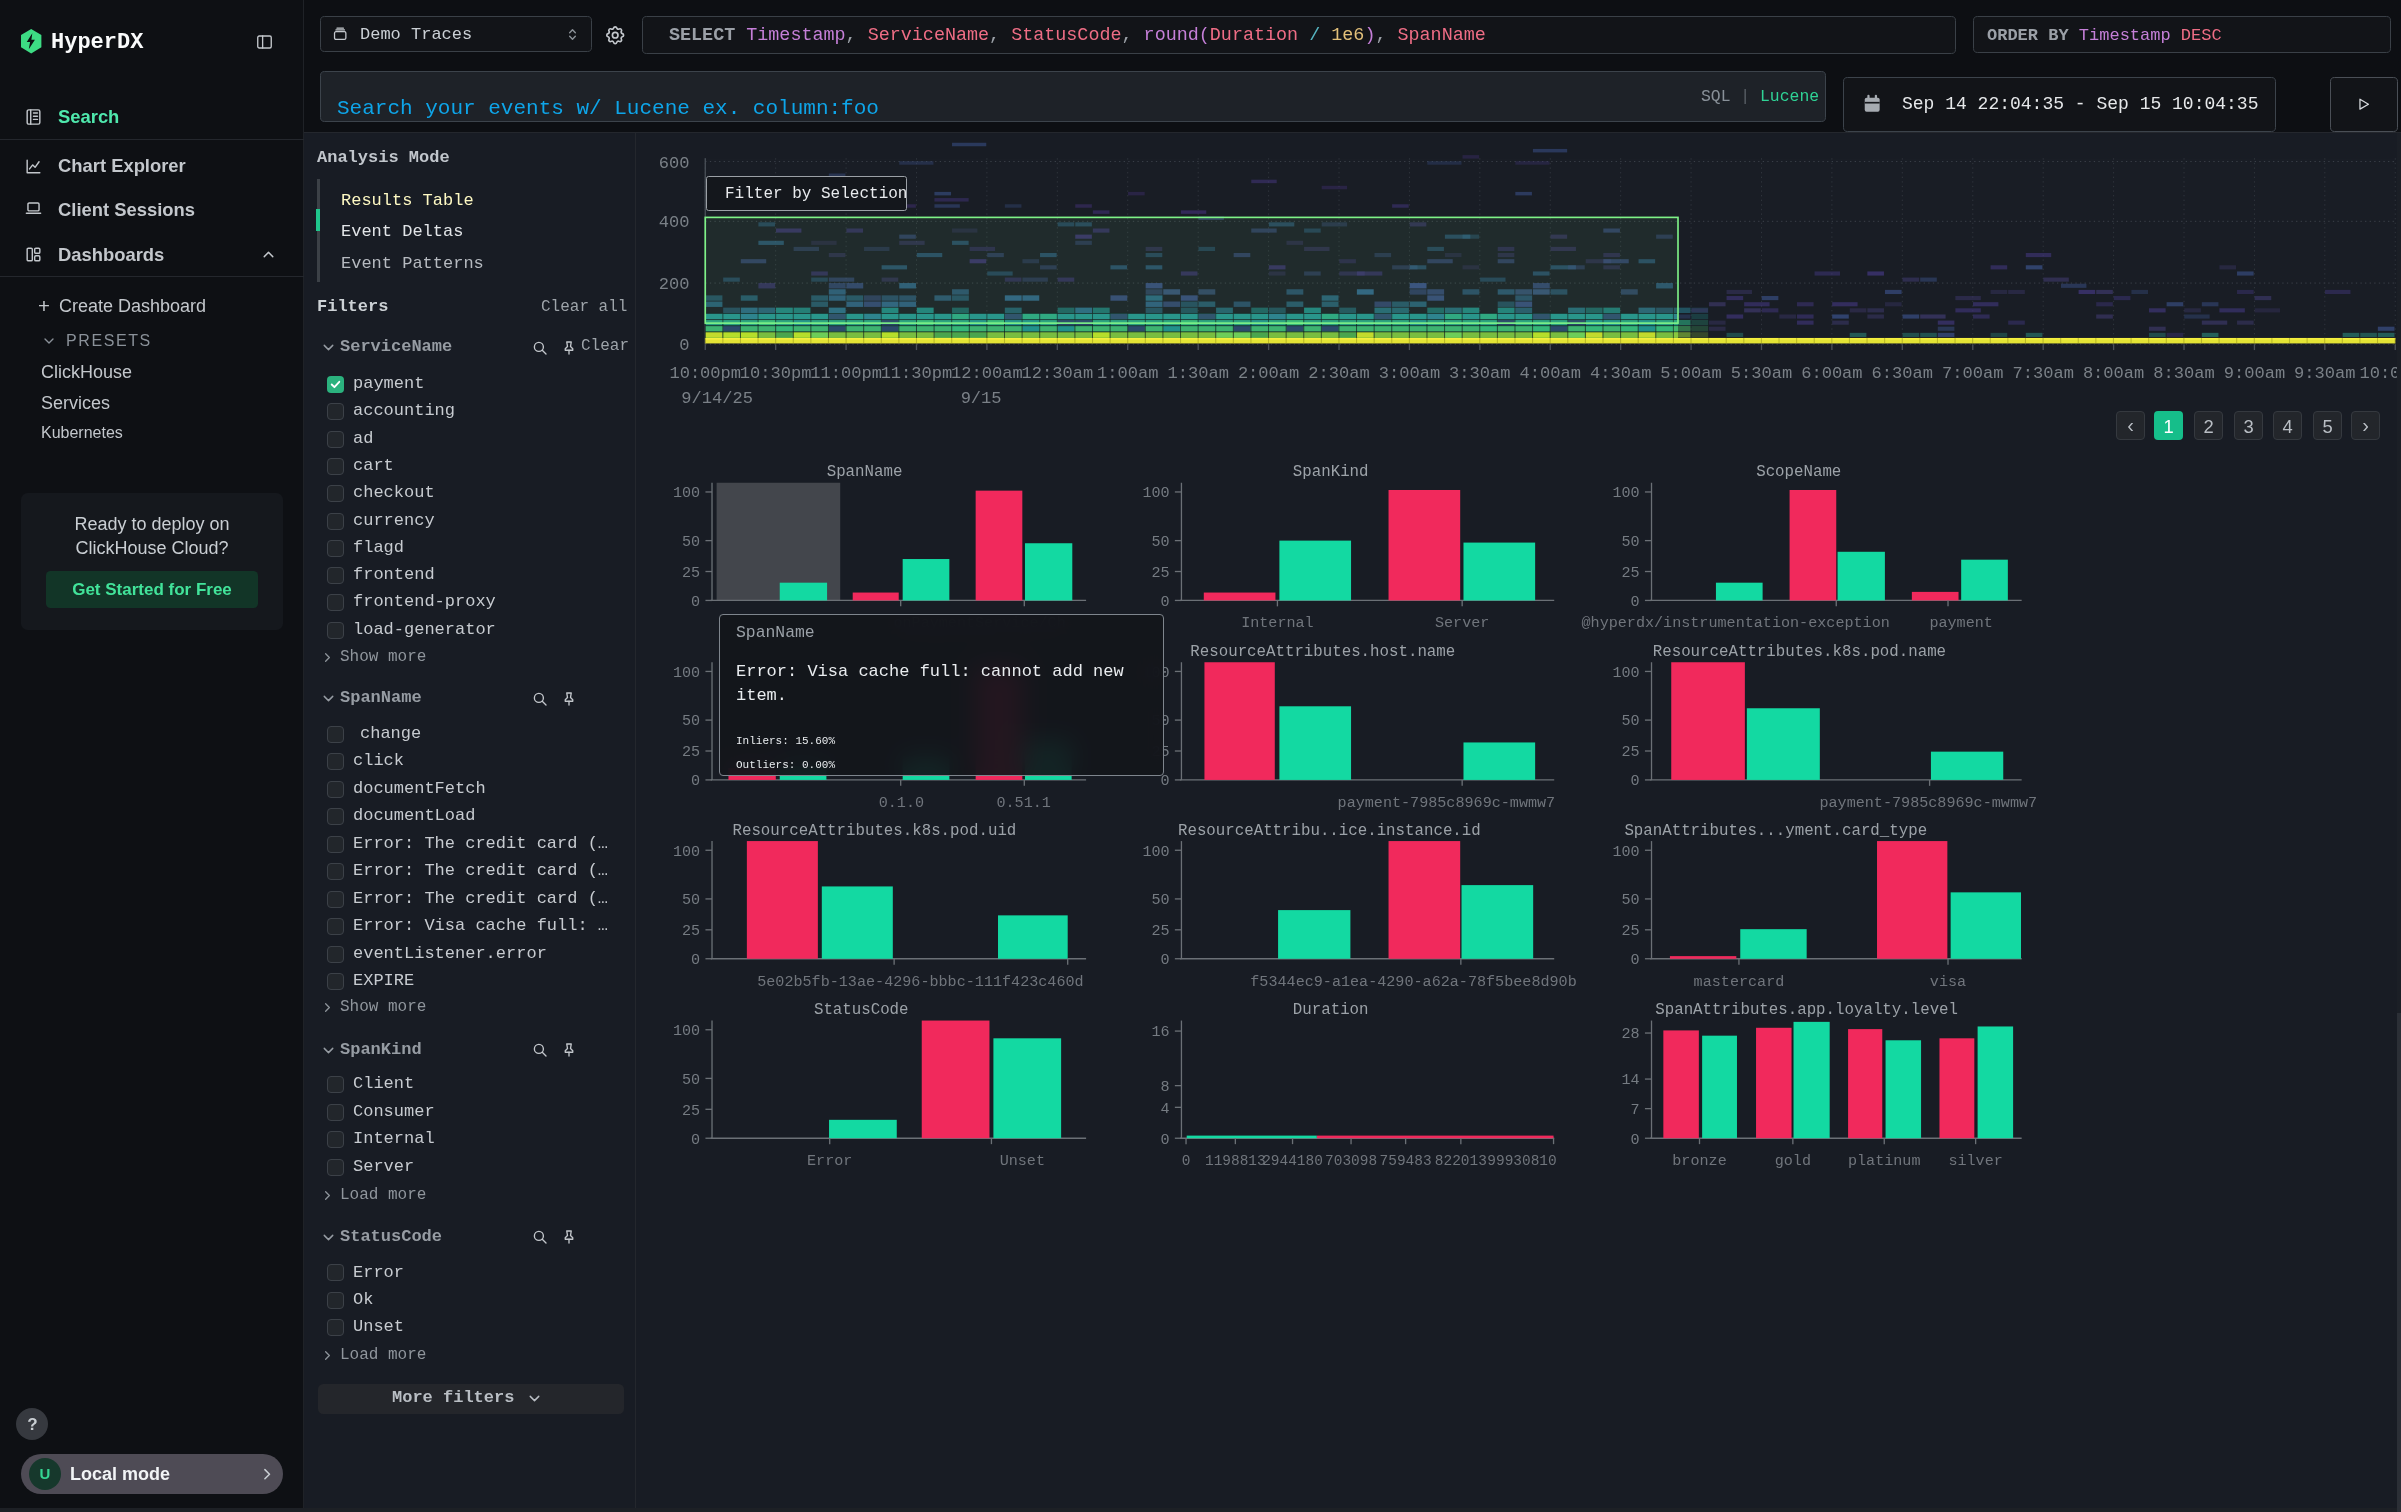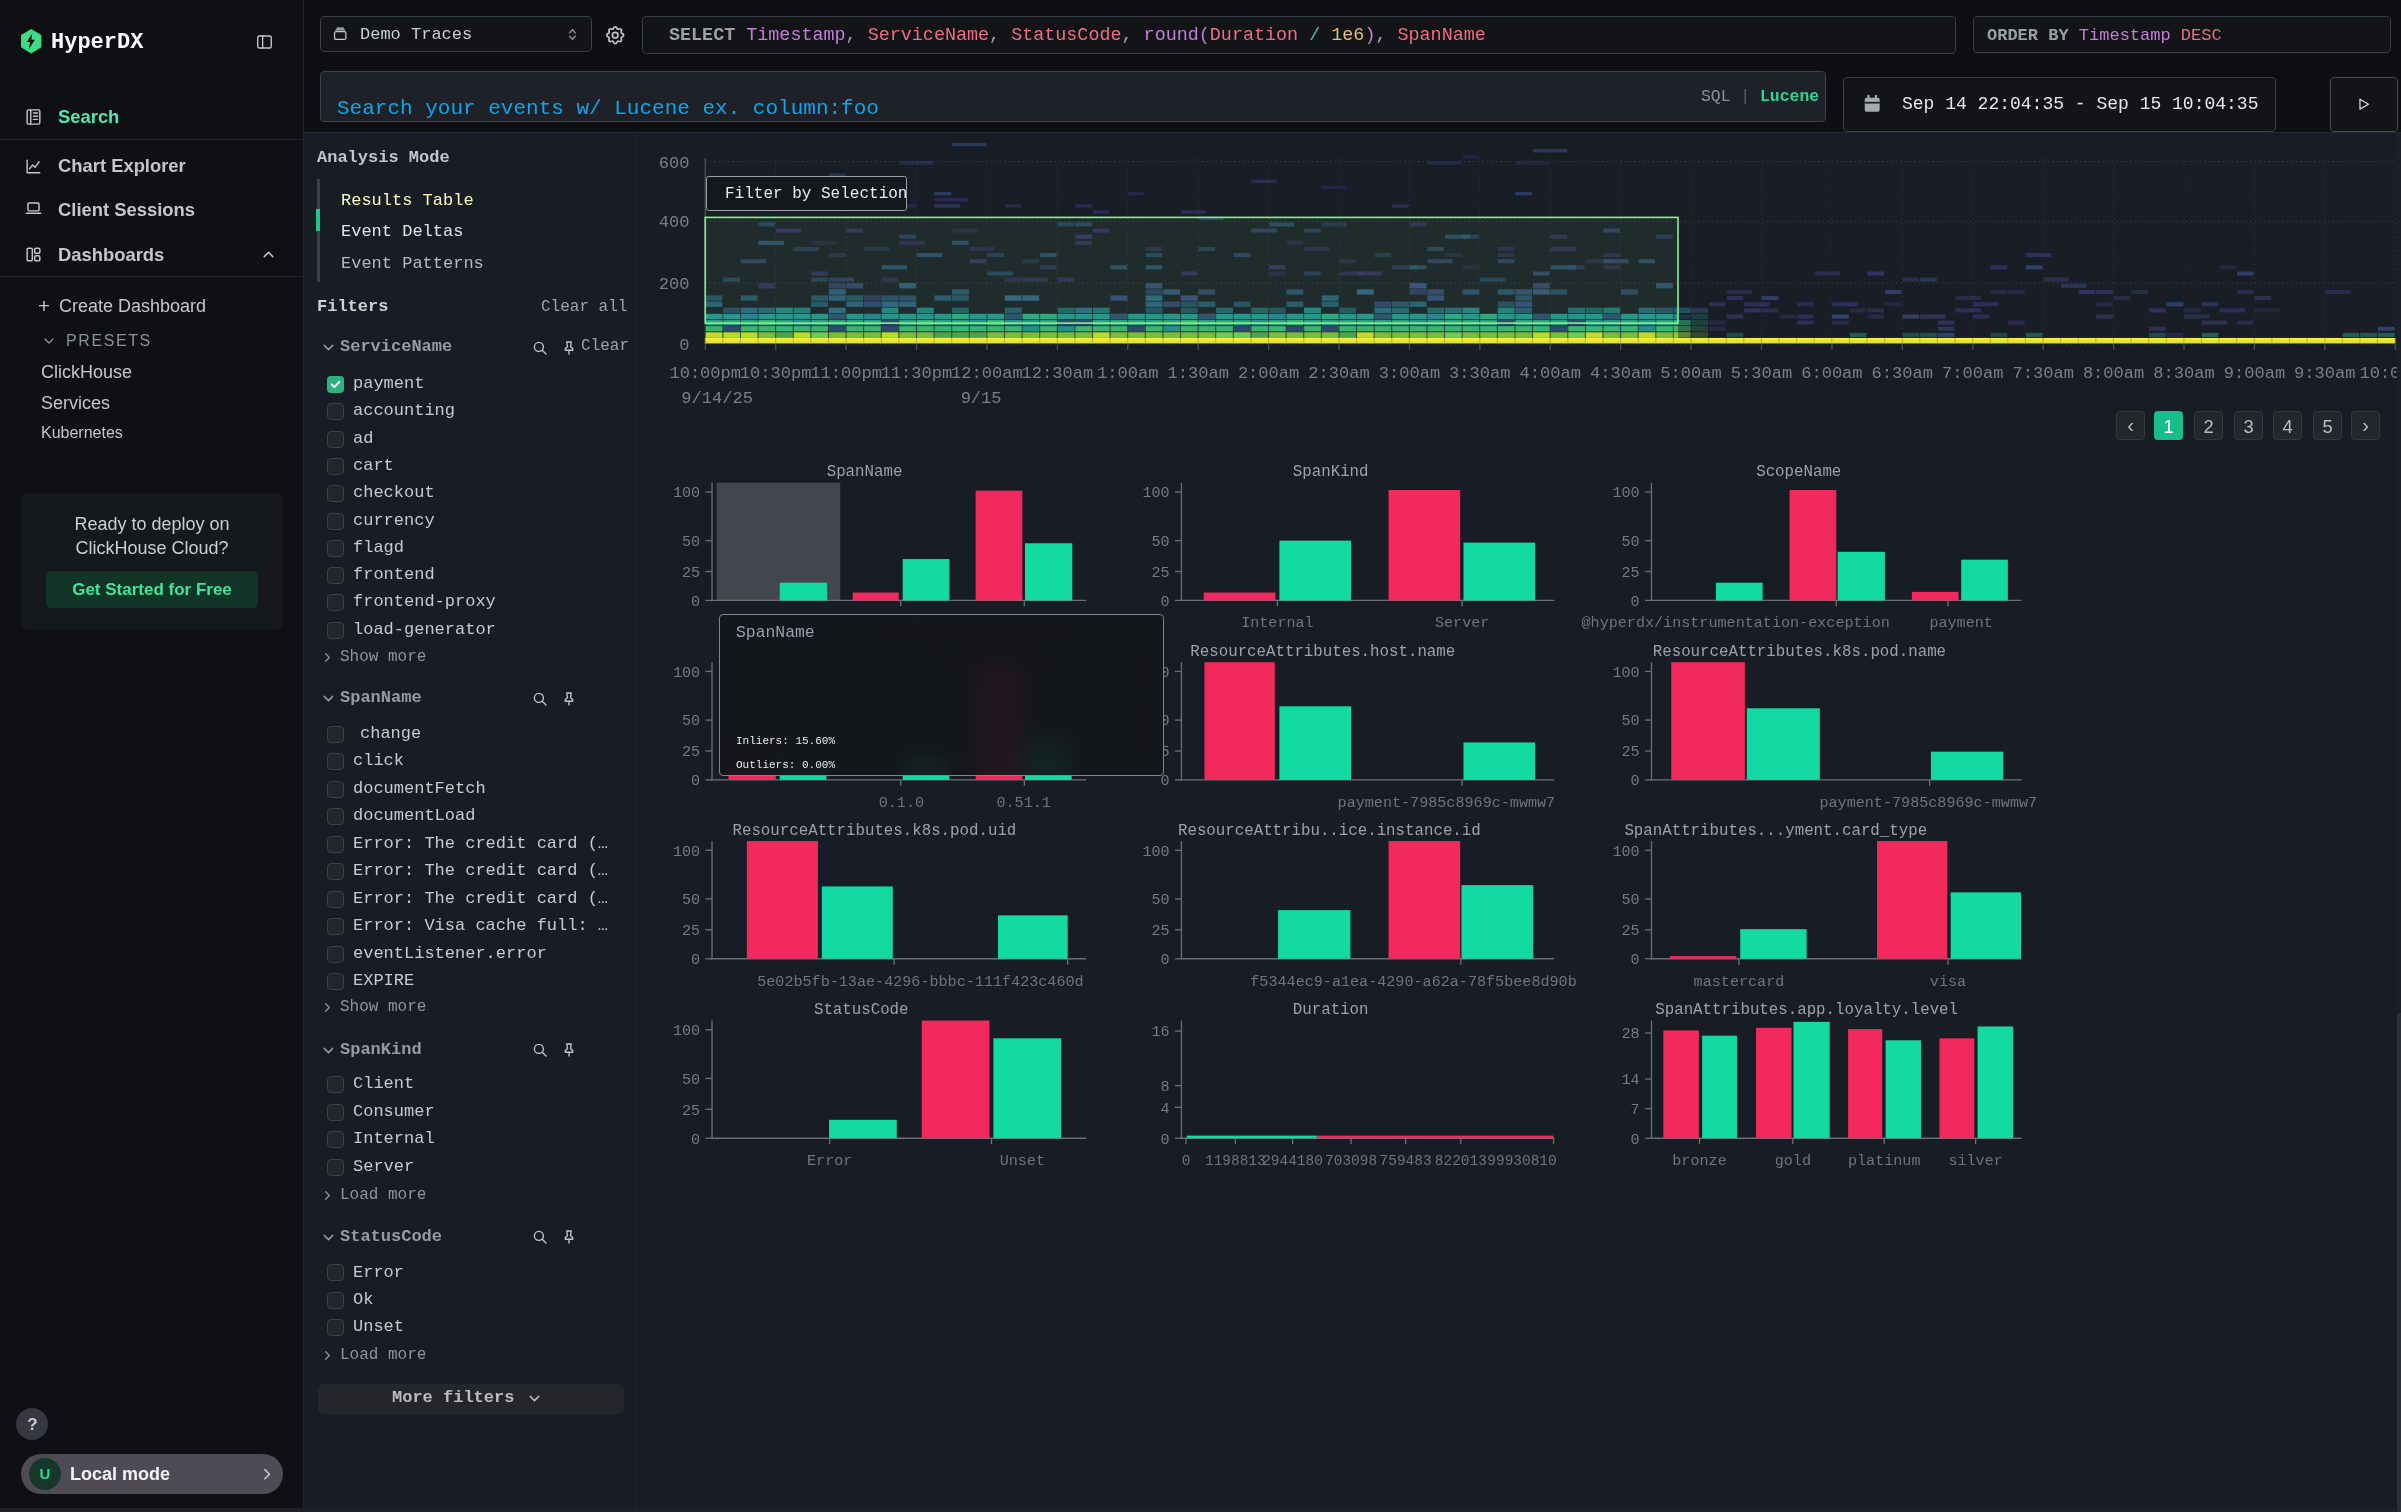--- a/index.html
+++ b/index.html
@@ -89,21 +89,21 @@
     <svg style="position:absolute;left:604px;top:24px" width="22.4" height="22.4" viewBox="0 0 24 24" fill="none" stroke="#c3c7cc" stroke-width="1.8" stroke-linecap="round" stroke-linejoin="round">
       <path d="M10.325 4.317c.426-1.756 2.924-1.756 3.35 0a1.724 1.724 0 0 0 2.573 1.066c1.543-.94 3.31.826 2.37 2.37a1.724 1.724 0 0 0 1.065 2.572c1.756.426 1.756 2.924 0 3.35a1.724 1.724 0 0 0-1.066 2.573c.94 1.543-.826 3.31-2.37 2.37a1.724 1.724 0 0 0-2.572 1.065c-.426 1.756-2.924 1.756-3.35 0a1.724 1.724 0 0 0-2.573-1.066c-1.543.94-3.31-.826-2.37-2.37a1.724 1.724 0 0 0-1.065-2.572c-1.756-.426-1.756-2.924 0-3.35a1.724 1.724 0 0 0 1.066-2.573c-.94-1.543.826-3.31 2.37-2.37c1 .608 2.296.07 2.572-1.065z"></path>
       <circle cx="12" cy="12" r="3"></circle>
     </svg>
     <div class="box" style="left:642px;top:16.4px;width:1314px;height:38px"></div>
     <div class="mt" style="left:669px;top:25px;font-size:18.4px"><span style="color:#9ba0a7;font-weight:bold">SELECT</span><span style="color:#c57fd8"> Timestamp</span><span style="color:#9ba0a7">, </span><span style="color:#ee6d85">ServiceName</span><span style="color:#9ba0a7">, </span><span style="color:#ee6d85">StatusCode</span><span style="color:#9ba0a7">, </span><span style="color:#c57fd8">round(</span><span style="color:#ee6d85">Duration</span><span style="color:#9ba0a7"> </span><span style="color:#56b6c2">/</span><span style="color:#9ba0a7"> </span><span style="color:#e2c07a">1e6</span><span style="color:#c57fd8">)</span><span style="color:#9ba0a7">, </span><span style="color:#ee6d85">SpanName</span></div>
     <div class="box" style="left:1973px;top:16.4px;width:418px;height:37px"></div>
     <div class="mt" style="left:1987px;top:26px;font-size:17px"><span style="color:#9ba0a7;font-weight:bold">ORDER BY</span><span style="color:#c57fd8"> Timestamp</span><span style="color:#ee6d85"> DESC</span></div>
     <div class="box" style="left:320px;top:71px;width:1506px;height:51px;background:#1e2228;border-color:#3c434b"></div>
     <div class="mt" style="left:337px;top:97px;color:#0ea5e9;font-size:21px">Search your events w/ Lucene ex. column:foo</div>
-    <div class="mt" style="left:1701px;top:87px;font-size:16.4px"><span style="color:#899199">SQL</span><span style="color:#5a6067"> | </span><span style="color:#2fd396;font-weight:bold">Lucene</span></div>
+    <div class="mt" style="left:1701px;top:87px;font-size:16.4px"><span style="color:#899199">SQL</span><span style="color:#5a6067"> | </span><span style="color:#2fd396;font-weight:normal">Lucene</span></div>
     <div class="box" style="left:1843px;top:77px;width:433px;height:55px;border-color:#3c434b"></div>
     <svg style="position:absolute;left:1861px;top:93px" width="22.4" height="22.4" viewBox="0 0 24 24" fill="none" stroke="#c3c7cc" stroke-width="1.8" stroke-linecap="round" stroke-linejoin="round">
       <rect x="4" y="5" width="16" height="15" rx="2" fill="#a6abb1" stroke="none"></rect>
       <rect x="4" y="9.5" width="16" height="1.8" fill="#16181d" stroke="none"></rect>
       <line x1="8" y1="3" x2="8" y2="6" stroke="#a6abb1" stroke-width="2.4"></line>
       <line x1="16" y1="3" x2="16" y2="6" stroke="#a6abb1" stroke-width="2.4"></line>
     </svg>
     <div class="mt" style="left:1902px;top:94px;color:#e6e8ea;font-size:18px">Sep 14 22:04:35 - Sep 15 10:04:35</div>
     <div class="box" style="left:2330px;top:77px;width:68px;height:55px;border-color:#4a4f56"></div>
     <svg style="position:absolute;left:2355px;top:95px" width="17" height="18.4" viewBox="0 0 24 24" fill="none" stroke="#d7dade" stroke-width="1.8" stroke-linejoin="round">
@@ -947,17 +947,18 @@
     <div style="position:absolute;left:2234px;top:411px;width:29px;height:29px;background:#23262b;border:1px solid #35393f;border-radius:4px"></div>
     <div style="position:absolute;left:2234px;top:416px;width:29px;text-align:center;font-family:'Liberation Sans',sans-serif;font-size:18.4px;color:#b9bec4">3</div>
     <div style="position:absolute;left:2273px;top:411px;width:29px;height:29px;background:#23262b;border:1px solid #35393f;border-radius:4px"></div>
     <div style="position:absolute;left:2273px;top:416px;width:29px;text-align:center;font-family:'Liberation Sans',sans-serif;font-size:18.4px;color:#b9bec4">4</div>
     <div style="position:absolute;left:2313px;top:411px;width:29px;height:29px;background:#23262b;border:1px solid #35393f;border-radius:4px"></div>
     <div style="position:absolute;left:2313px;top:416px;width:29px;text-align:center;font-family:'Liberation Sans',sans-serif;font-size:18.4px;color:#b9bec4">5</div>
     <div style="position:absolute;left:2351px;top:411px;width:29px;height:29px;background:#23262b;border:1px solid #35393f;border-radius:4px"></div>
     <div style="position:absolute;left:2351px;top:414px;width:29px;text-align:center;font-family:'Liberation Sans',sans-serif;font-size:20px;color:#b9bec4">›</div>
 <div style="position:absolute;left:719px;top:614px;width:445px;height:162px;background:rgba(19,22,27,0.93);border:1px solid #7e858d;border-radius:4px;-webkit-backdrop-filter:blur(12px);backdrop-filter:blur(12px)"></div>
     <div class="mt" style="left:736px;top:623px;color:#9aa0a7;font-size:16.4px">SpanName</div>
+    <div class="mt" style="left:736px;top:660px;color:#e9ecef;font-size:17px;line-height:24px">Error: Visa cache full: cannot add new<br>item.</div>
     <div class="mt" style="left:736px;top:729px;color:#e9ecef;font-size:11px;line-height:24px">Inliers: 15.60%<br>Outliers: 0.00%</div>
 <div style="position:absolute;left:0;top:1508px;width:2401px;height:4.6px;background:#1d2025"></div>
 <div style="position:absolute;left:2397px;top:133px;width:4.6px;height:1380px;background:#1b1f26"></div>
 <div style="position:absolute;left:2397px;top:1013px;width:4.6px;height:500px;background:#2b2f36"></div>
 </div>
 
 </body></html>

